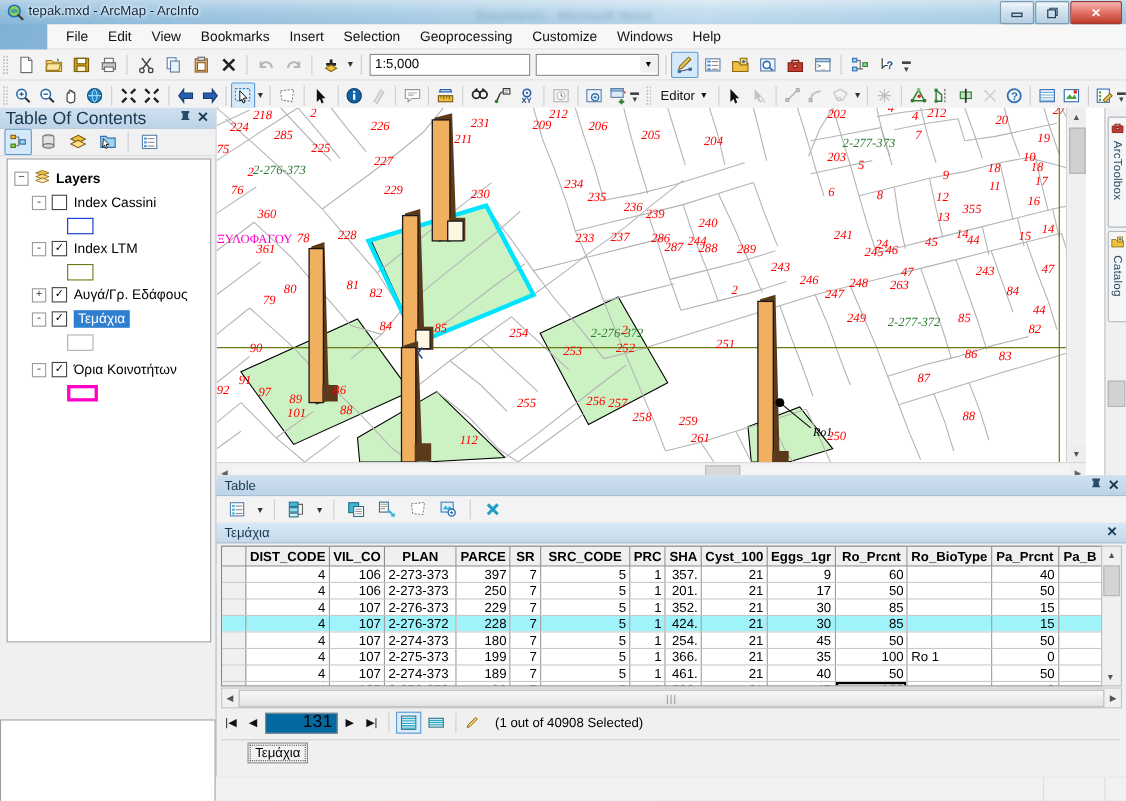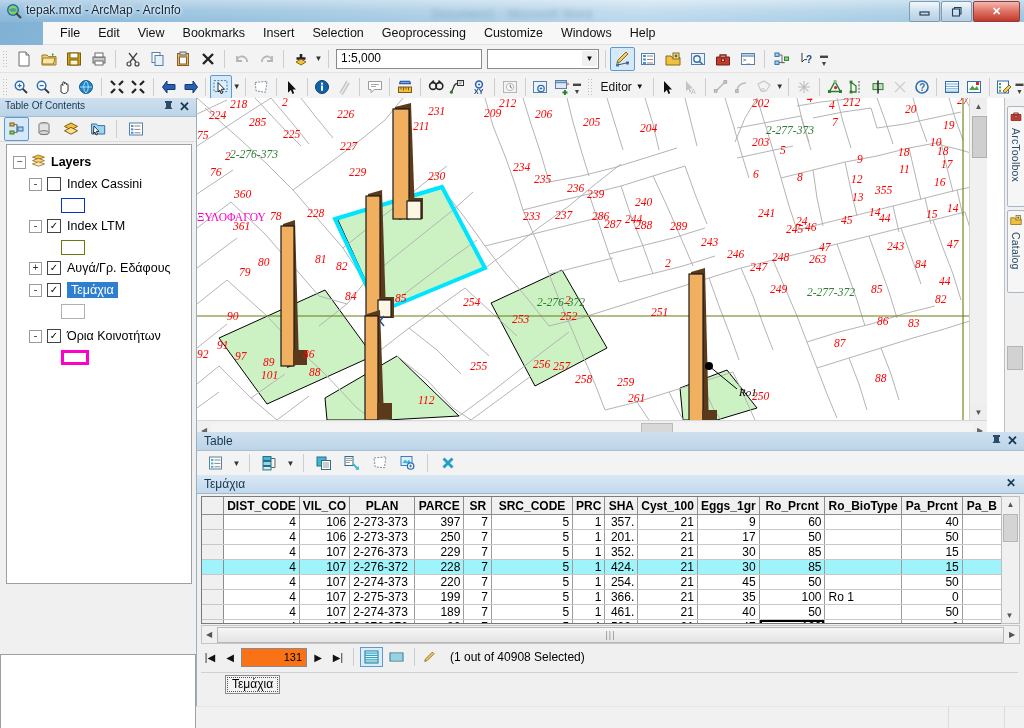--- a/index.html
+++ b/index.html
@@ -54,21 +54,21 @@
   .more{width:10px;height:22px;display:flex;flex-direction:column;align-items:center;justify-content:center;color:#444;font-size:8px;}
   .editorbtn{height:20px;padding:0 5px;display:flex;align-items:center;font-size:12px;color:#111;gap:4px;}
 
   
   #workspace{position:absolute;left:0;top:98px;width:1024px;height:608px;background:#f0f0f0;}
 
   
   #toc{position:absolute;left:0;top:0;width:196px;height:608px;background:#f0f0f0;border-right:1px solid #9aaebd;}
   #toc-head{height:18px;background:linear-gradient(180deg,#cfe0ef,#bcd4e8);position:relative;
     border-bottom:1px solid #a8bfd2;}
-  #toc-head .t{position:absolute;left:5px;top:2px;font-size:10px;color:#17374f;}
+  #toc-head .t{position:absolute;left:5px;top:2px;font-size:16px;color:#17374f;}
   #toc-head .pin{position:absolute;right:22px;top:2px;font-size:12px;color:#17374f;}
   #toc-head .x{position:absolute;right:6px;top:1px;font-size:13px;color:#17374f;font-weight:bold;}
   #toc-tb{height:24px;background:#f1f1f1;display:flex;align-items:center;padding-left:4px;gap:2px;border-bottom:1px solid #dcdcdc;}
   #toc-tree{position:absolute;left:6px;top:46px;right:4px;bottom:122px;background:#fff;border:1px solid #9f9f9f;overflow:hidden;}
   .tnode{display:flex;align-items:center;height:22px;font-size:12.5px;color:#000;}
   .exp{width:11px;height:11px;border:1px solid #9a9a9a;background:#fff;margin-right:5px;
     display:flex;align-items:center;justify-content:center;font-size:10px;line-height:9px;color:#333;font-family:"Liberation Mono",monospace;}
   .cbx{width:12px;height:12px;border:1px solid #444;background:#fff;margin-right:6px;
     display:flex;align-items:center;justify-content:center;font-size:10px;color:#000;line-height:10px;}
   .lbl{font-size:12.5px;}
@@ -115,21 +115,21 @@
   table.g td.cur{box-shadow:inset 0 0 0 2px #000;}
   #gridv{position:absolute;right:4px;top:64px;width:17px;height:126px;background:#f0f0f0;border:1px solid #bdbdbd;}
   #gridv .arrowtop,#gridv .arrowbot{height:15px;display:flex;align-items:center;justify-content:center;font-size:8px;color:#555;}
   #gridv .thumb{position:absolute;left:1px;top:17px;width:13px;height:26px;background:#d4d4d4;border:1px solid #b5b5b5;}
   #gridh{position:absolute;left:4px;top:193px;width:817px;height:17px;background:#f0f0f0;border:1px solid #c5c5c5;display:flex;align-items:center;}
   #gridh .ha{width:14px;height:15px;display:flex;align-items:center;justify-content:center;font-size:8px;color:#555;}
   #gridh .hthumb{flex:1;height:14px;margin:0 1px;background:linear-gradient(180deg,#f7f7f7,#e3e3e3);border:1px solid #b9b9b9;
     display:flex;align-items:center;justify-content:center;color:#8a8a8a;font-size:9px;letter-spacing:1px;}
   #navbar{position:absolute;left:4px;top:214px;width:817px;height:22px;display:flex;align-items:center;gap:2px;font-size:12px;color:#000;}
   .nb{width:18px;height:18px;display:flex;align-items:center;justify-content:center;font-size:10px;color:#111;}
-  .recbox{width:60px;height:17px;background:#f97316;border:1px solid #8a8a8a;text-align:right;padding-right:4px;line-height:16px;font-size:11px;}
+  .recbox{width:60px;height:17px;background:#0369a1;border:1px solid #8a8a8a;text-align:right;padding-right:4px;line-height:16px;font-size:16px;}
   .viewbtn{width:21px;height:18px;border:1px solid transparent;display:flex;align-items:center;justify-content:center;}
   .viewbtn.sel{border:1px solid #5a9bd5;background:#dcecfa;}
   #tbl-tabs{position:absolute;left:4px;top:240px;width:817px;height:24px;border-top:1px solid #d0d0d0;}
   #tbl-tabs .tb-tab{position:absolute;left:24px;top:2px;height:17px;padding:0 6px;line-height:16px;font-size:12px;
     border:1px solid #8a8a8a;background:#f3f3f3;outline:1px dotted #555;outline-offset:-3px;color:#000;}
   #lowerleft{position:absolute;left:0;top:556px;width:196px;height:150px;background:#fff;border:1px solid #9f9f9f;box-sizing:border-box;}
 </style>
 </head>
 <body>
 
@@ -1223,21 +1223,21 @@
                 <td>85</td>
                 <td class="l"></td>
                 <td>15</td>
                 <td></td>
               </tr>
               <tr>
                 <td class="rowhdr"></td>
                 <td>4</td>
                 <td>107</td>
                 <td class="l">2-274-373</td>
-                <td>220</td>
+                <td>180</td>
                 <td>7</td>
                 <td>5</td>
                 <td>1</td>
                 <td>254.</td>
                 <td>21</td>
                 <td>45</td>
                 <td>50</td>
                 <td class="l"></td>
                 <td>50</td>
                 <td></td>

